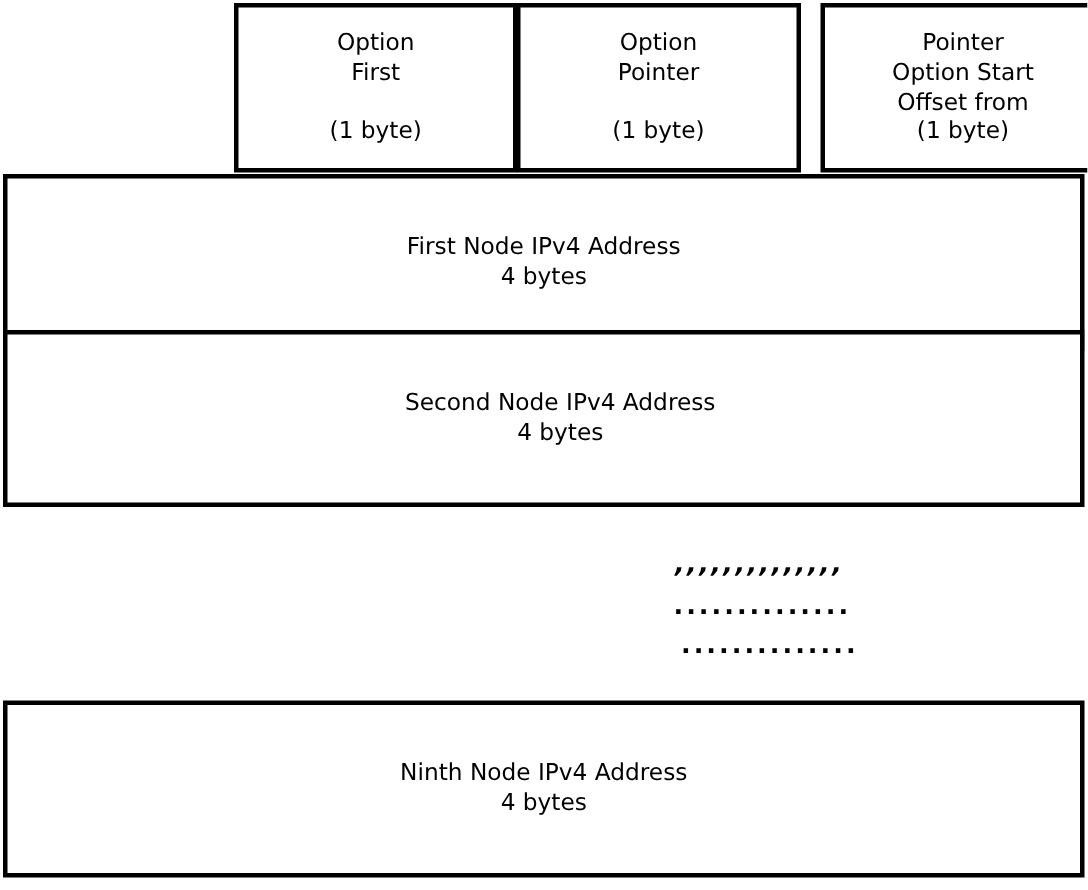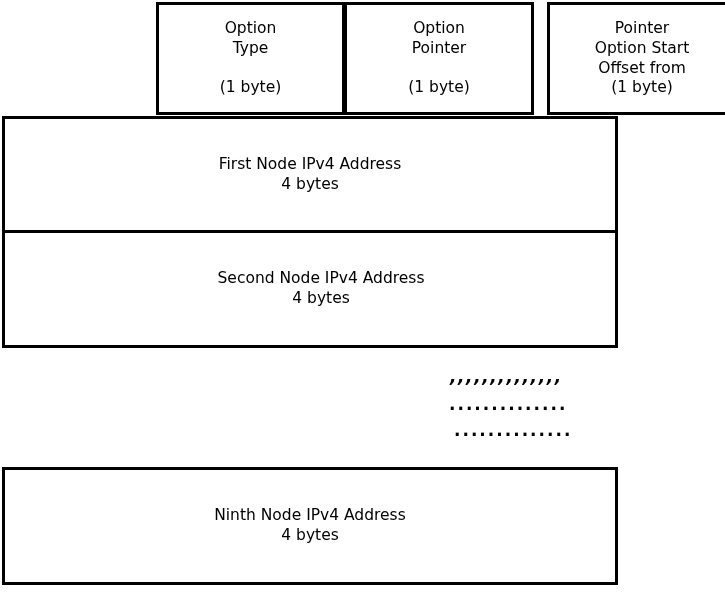--- a/index.html
+++ b/index.html
@@ -51,25 +51,25 @@
     justify-content: center;
     width: 100%;
   }
   .hdr-cell .spacer-line {
     height: 1.28em;
   }
 
   
   .node-box {
     left: 2px;
-    width: 616px;
+    width: 721px;
     font-size: 15.5px;
   }
   #box-first-node  { top: 116px; height: 118px; }
-  #box-second-node { top: 230px; height: 118px; padding-left: 22px; }
+  #box-second-node { top: 220px; height: 118px; padding-left: 22px; }
   #box-ninth-node  { top: 467px; height: 118px; }
 
   .node-box .line1 { display: block; }
   .node-box .line2 { display: block; }
 
   
   #ellipsis-group {
     position: absolute;
     left: 0;
     top: 366px;
@@ -102,21 +102,21 @@
   }
 </style>
 </head>
 <body>
 
 <div id="diagram-root">
 
   <div class="pkt-box hdr-cell" id="cell-option-type">
     <div class="lines">
       <span>Option</span>
-      <span>Type</span>
+      <span>First</span>
       <span class="spacer-line"></span>
       <span>(1 byte)</span>
     </div>
   </div>
 
   <div class="pkt-box hdr-cell" id="cell-option-length">
     <div class="lines">
       <span>Option</span>
       <span>Pointer</span>
       <span class="spacer-line"></span>

